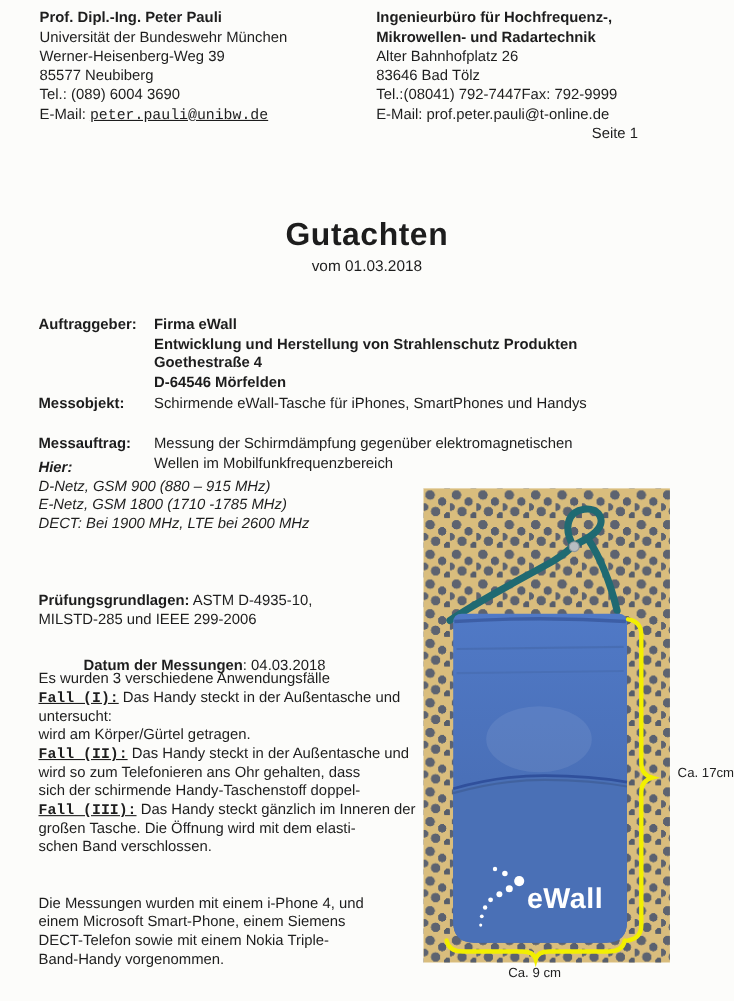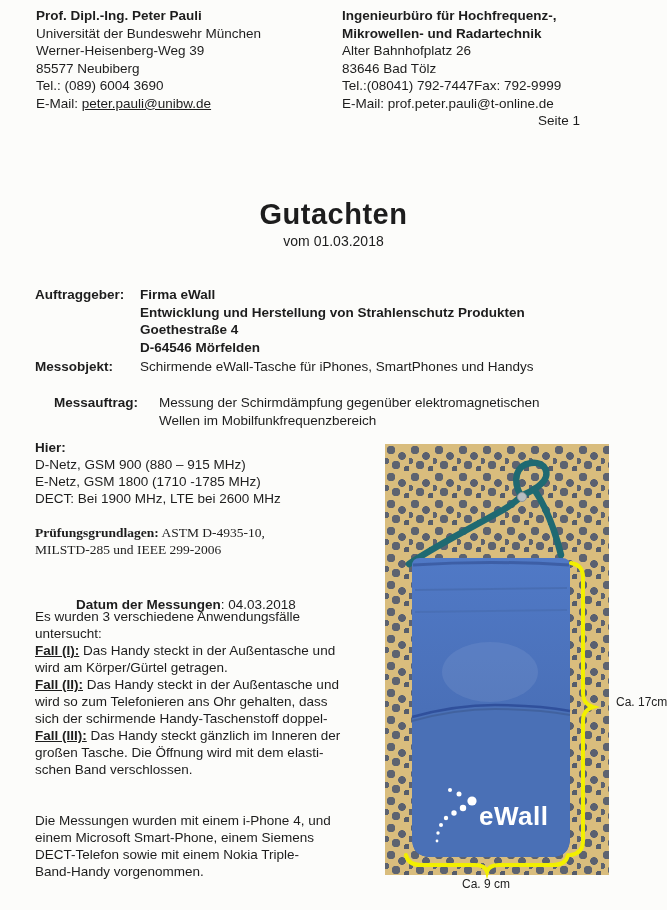--- a/index.html
+++ b/index.html
@@ -5,45 +5,45 @@
   html,body{margin:0;padding:0;}
   body{
     width:667px;height:910px;position:relative;overflow:hidden;
     background:#fcfcfa;
     font-family:"Liberation Sans","DejaVu Sans",sans-serif;
     color:#1d1d1d;
     font-size:13.5px;line-height:17px;
   }
   .abs{position:absolute;}
   .b{font-weight:bold;}
-  .u{text-decoration:underline;}
+  .u{text-decoration:underline;font-family:Liberation Mono, monospace;}
   .line{height:17px;white-space:nowrap;}
   .hline{height:17.5px;white-space:nowrap;}
 
   
   #hdr-left{left:36px;top:7px;line-height:17.5px;}
   #hdr-right{left:342px;top:7px;line-height:17.5px;}
   .pageno{width:238px;text-align:right;}
 
   
   #title-block{left:0;top:197px;width:667px;text-align:center;}
   #title-block h1{margin:0;font-size:29px;line-height:34px;letter-spacing:0.5px;}
   #title-sub{font-size:14px;margin-top:2px;}
 
   
   .meta{left:35px;display:flex;}
   .meta .lab{width:105px;flex:none;font-weight:bold;}
   #meta-auftraggeber{top:286px;}
   #meta-messobjekt{top:358px;}
-  #meta-messauftrag{top:394px;margin-left:19px;}
+  #meta-messauftrag{top:394px;}
 
   
   .col{left:35px;width:350px;}
-  #blk-hier{top:439px;}
-  #blk-pruefung{top:524px;font-family:Liberation Serif, serif;}
+  #blk-hier{top:416px;font-style:italic;}
+  #blk-pruefung{top:537px;}
   #blk-datum{top:596px;margin-left:41px;}
   #blk-faelle{top:608px;}
   #blk-messungen{top:812px;}
 
   
   #figure{
     left:385px;top:444px;width:224px;height:431px;
     background-color:#d9bd7d;
     background-image:
       radial-gradient(circle 4.5px at 6px 6px,  #5d6370 92%, transparent),
@@ -119,22 +119,22 @@
   <div class="line"><span class="b">Prüfungsgrundlagen:</span><span> ASTM D-4935-10,</span></div>
   <div class="line">MILSTD-285 und IEEE 299-2006</div>
 </div>
 
 <div class="abs col" id="blk-datum">
   <div class="line"><span class="b">Datum der Messungen</span><span>: 04.03.2018</span></div>
 </div>
 
 <div class="abs col" id="blk-faelle">
   <div class="line">Es wurden 3 verschiedene Anwendungsfälle</div>
+  <div class="line"><span class="b u">Fall (I):</span><span> Das Handy steckt in der Außentasche und</span></div>
   <div class="line">untersucht:</div>
-  <div class="line"><span class="b u">Fall (I):</span><span> Das Handy steckt in der Außentasche und</span></div>
   <div class="line">wird am Körper/Gürtel getragen.</div>
   <div class="line"><span class="b u">Fall (II):</span><span> Das Handy steckt in der Außentasche und</span></div>
   <div class="line">wird so zum Telefonieren ans Ohr gehalten, dass</div>
   <div class="line">sich der schirmende Handy-Taschenstoff doppel-</div>
   <div class="line"><span class="b u">Fall (III):</span><span> Das Handy steckt gänzlich im Inneren der</span></div>
   <div class="line">großen Tasche. Die Öffnung wird mit dem elasti-</div>
   <div class="line">schen Band verschlossen.</div>
 </div>
 
 <div class="abs col" id="blk-messungen">

